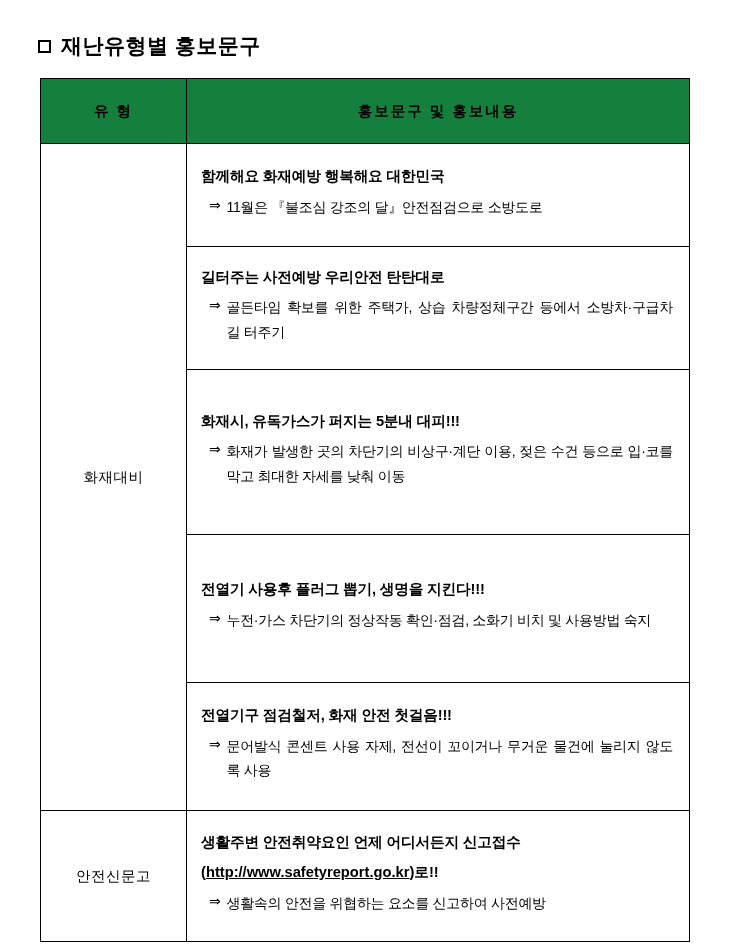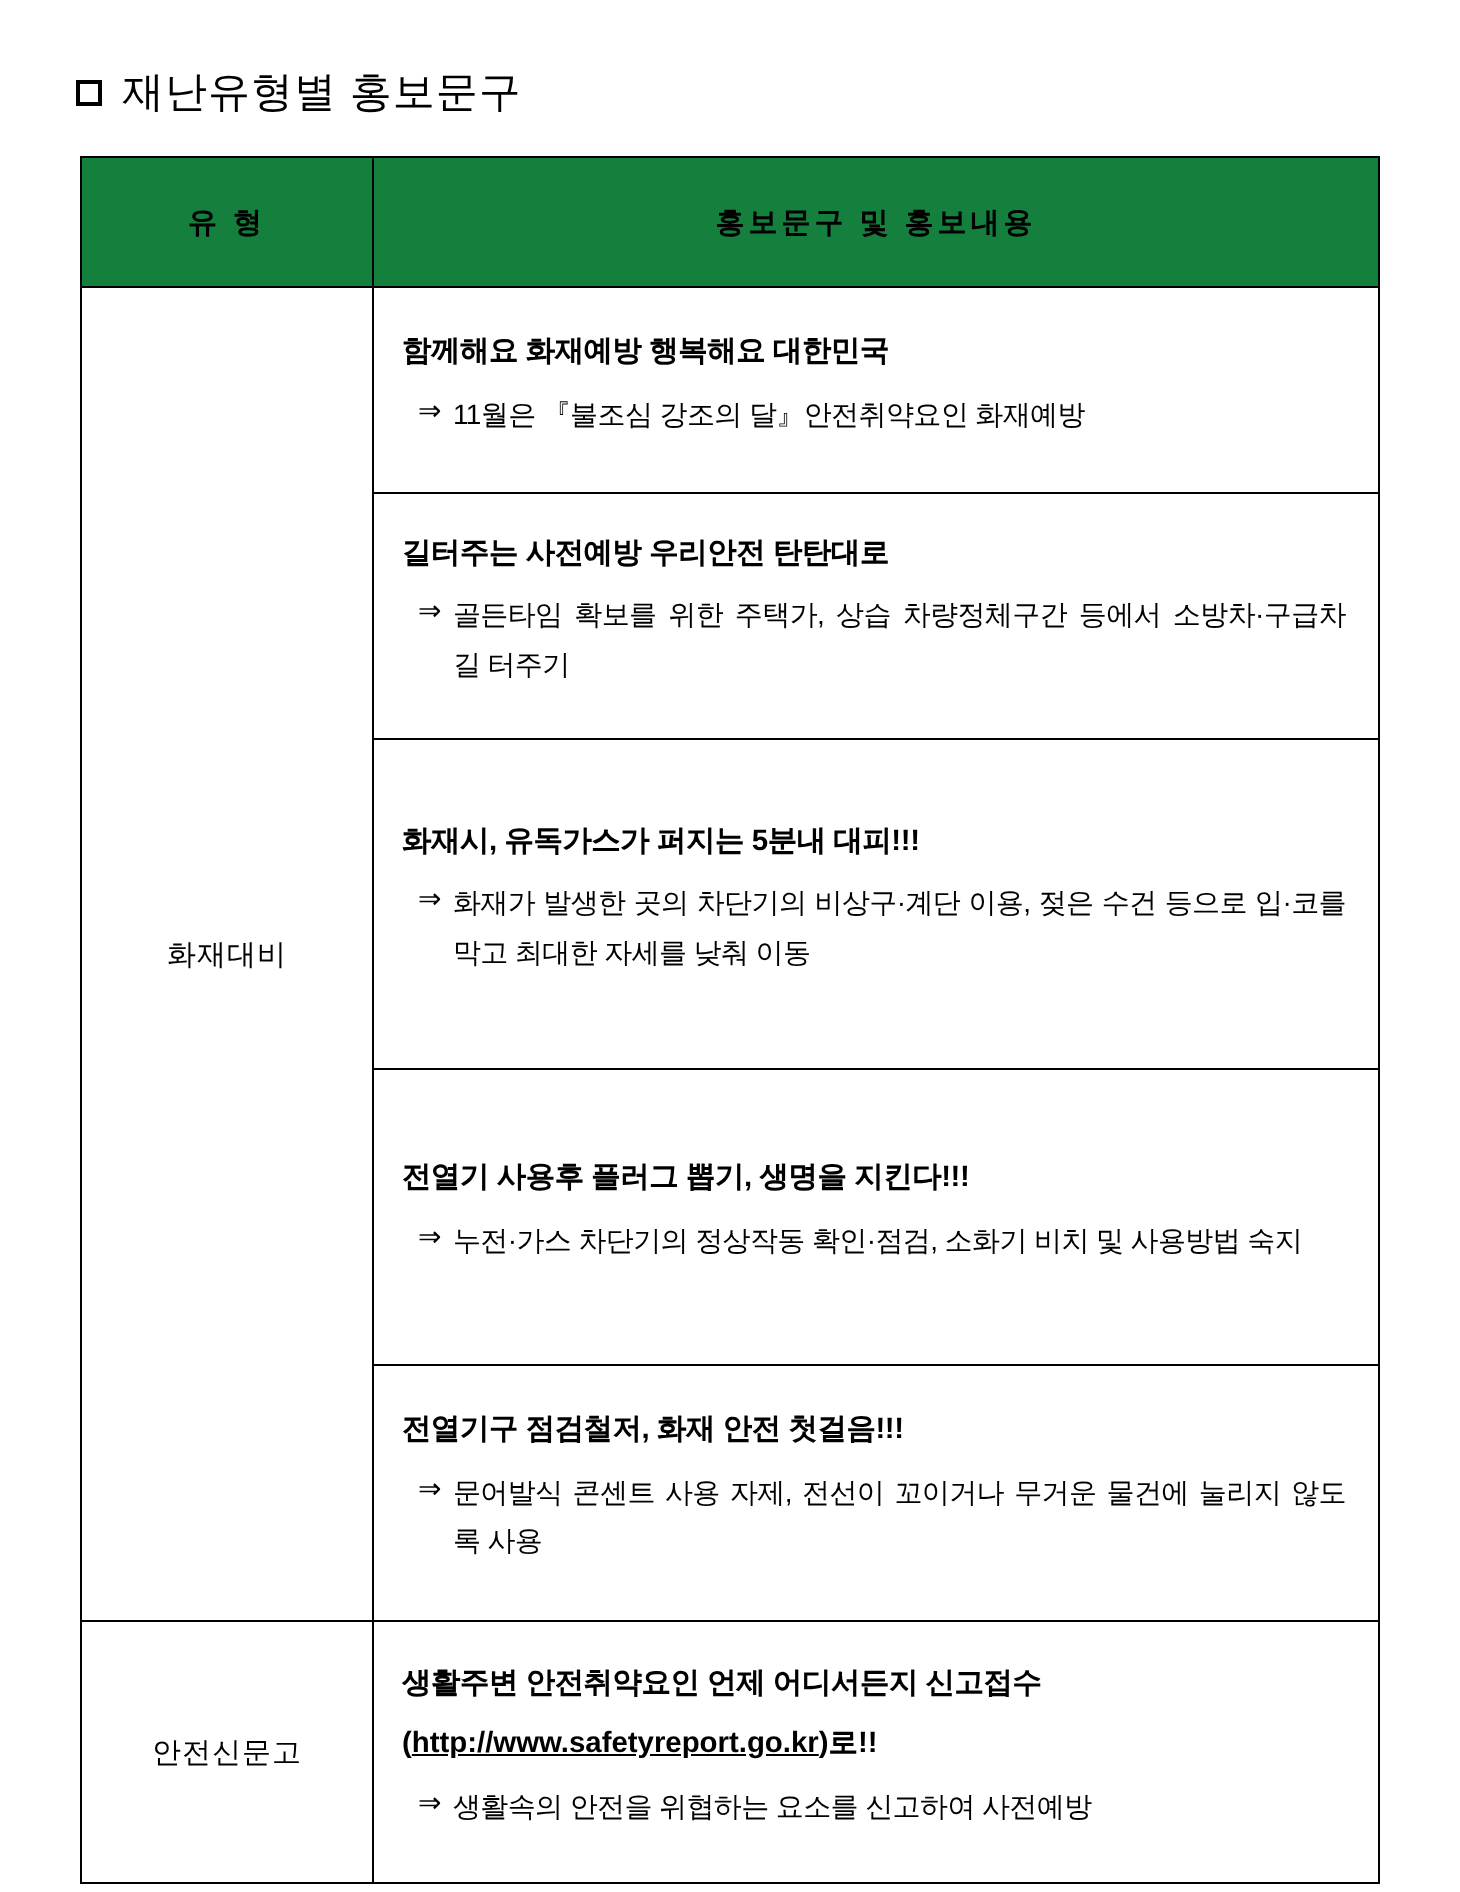--- a/index.html
+++ b/index.html
@@ -16,21 +16,21 @@
   }
   .page {
     width: 730px;
     height: 946px;
     box-sizing: border-box;
     padding: 24px 34px 0 34px;
     position: relative;
   }
   .doc-title {
     font-size: 21px;
-    font-weight: normal;
+    font-weight: bold;
     letter-spacing: 0.5px;
     margin: 8px 0 18px 4px;
     display: flex;
     align-items: center;
     gap: 10px;
   }
   .doc-title .box-marker {
     display: inline-block;
     width: 13px;
     height: 13px;
@@ -126,21 +126,21 @@
       </tr>
     </thead>
     <tbody>
 
       <tr class="row-fire-1">
         <td class="type-cell" rowspan="5">화재대비</td>
         <td class="content-cell">
           <div class="headline">함께해요 화재예방 행복해요 대한민국</div>
           <div class="detail nojustify">
             <span class="arrow">⇒</span>
-            <span class="dtext">11월은 『불조심 강조의 달』안전취약요인 화재예방</span>
+            <span class="dtext">11월은 『불조심 강조의 달』안전점검으로 소방도로</span>
           </div>
         </td>
       </tr>
 
       <tr class="row-fire-2">
         <td class="content-cell">
           <div class="headline">길터주는 사전예방 우리안전 탄탄대로</div>
           <div class="detail">
             <span class="arrow">⇒</span>
             <span class="dtext">골든타임 확보를 위한 주택가, 상습 차량정체구간 등에서 소방차·구급차 길 터주기</span>

